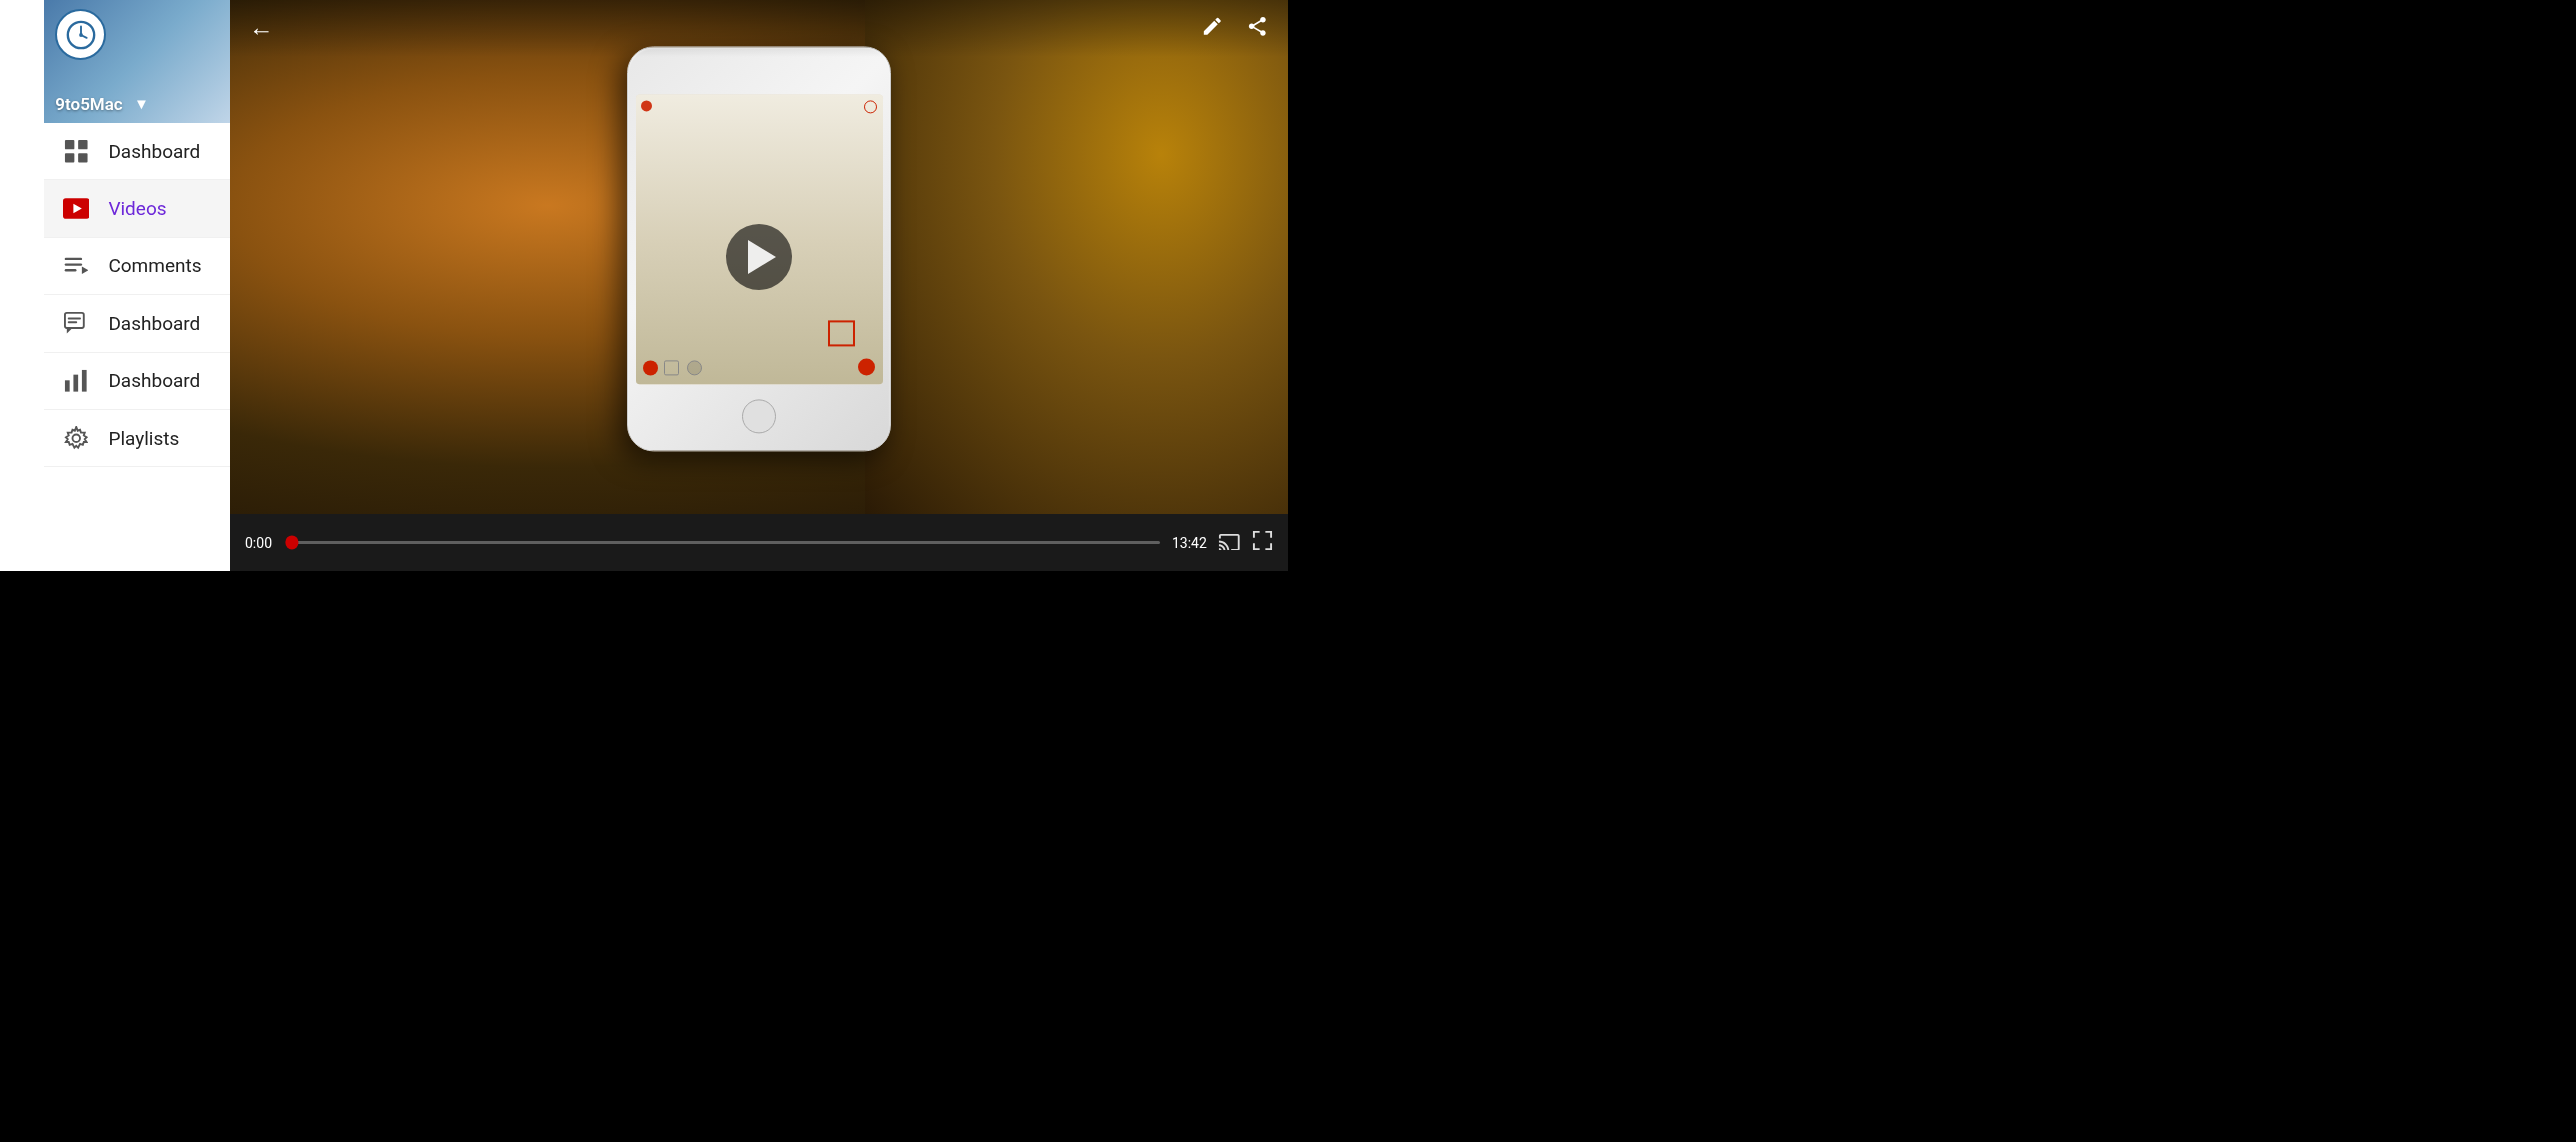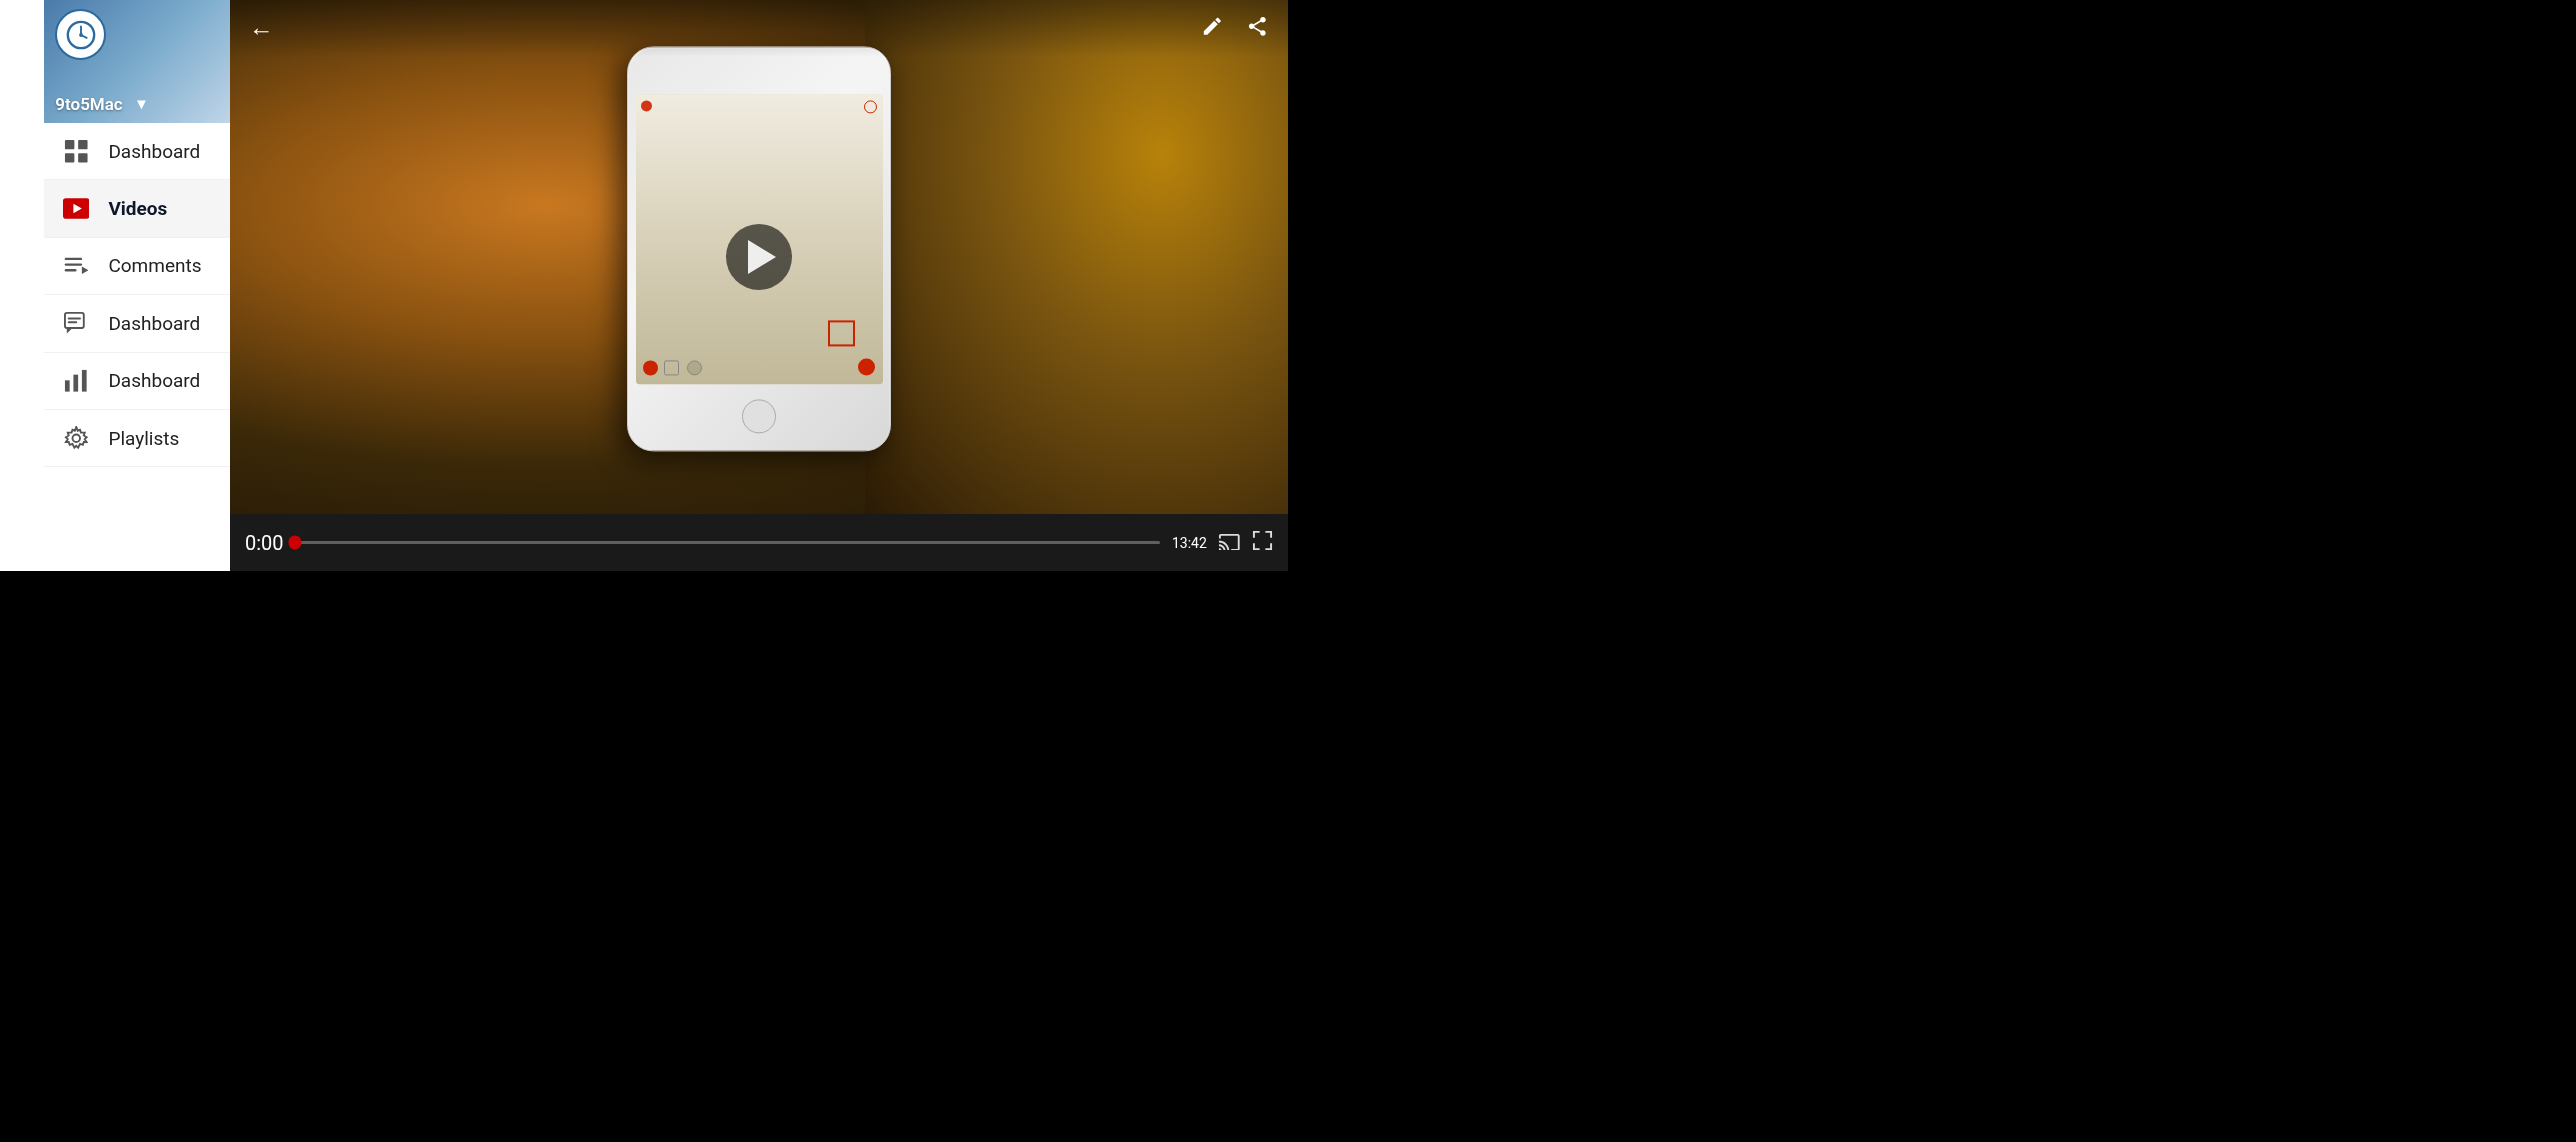--- a/index.html
+++ b/index.html
@@ -107,22 +107,22 @@
       justify-content: center;
       flex-shrink: 0;
     }
 
     .nav-item .nav-label {
       font-size: 19px;
       color: #222;
     }
 
     .nav-item.active .nav-label {
-      color: #0f172a;
-      font-weight: 700;
+      color: #6d28d9;
+      font-weight: 400;
     }
 
     
     .video-area {
       flex: 1;
       background: #1a1a1a;
       position: relative;
       display: flex;
       flex-direction: column;
     }
@@ -262,21 +262,21 @@
       height: 57px;
       background: #1a1a1a;
       display: flex;
       align-items: center;
       padding: 0 15px;
       gap: 11.3px;
     }
 
     .time-current {
       color: #fff;
-      font-size: 20px;
+      font-size: 14px;
       min-width: 36px;
     }
 
     .progress-bar-wrap {
       flex: 1;
       height: 3.8px;
       background: rgba(255,255,255,0.3);
       border-radius: 1.9px;
       position: relative;
       cursor: pointer;

